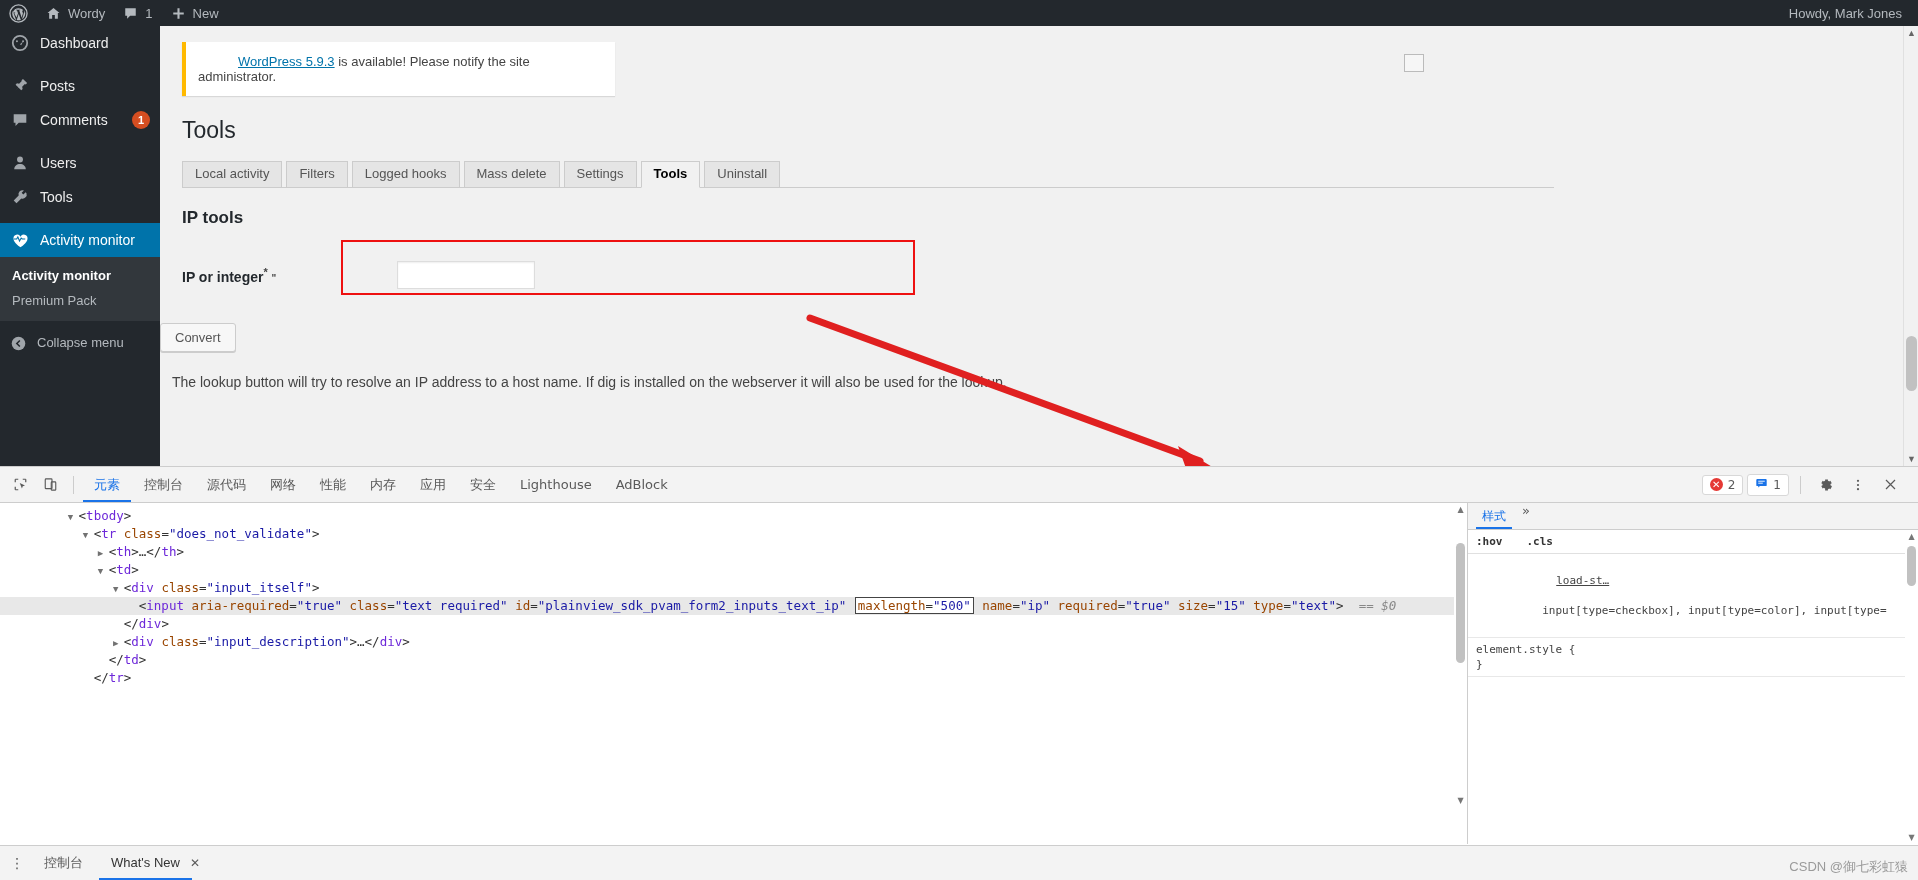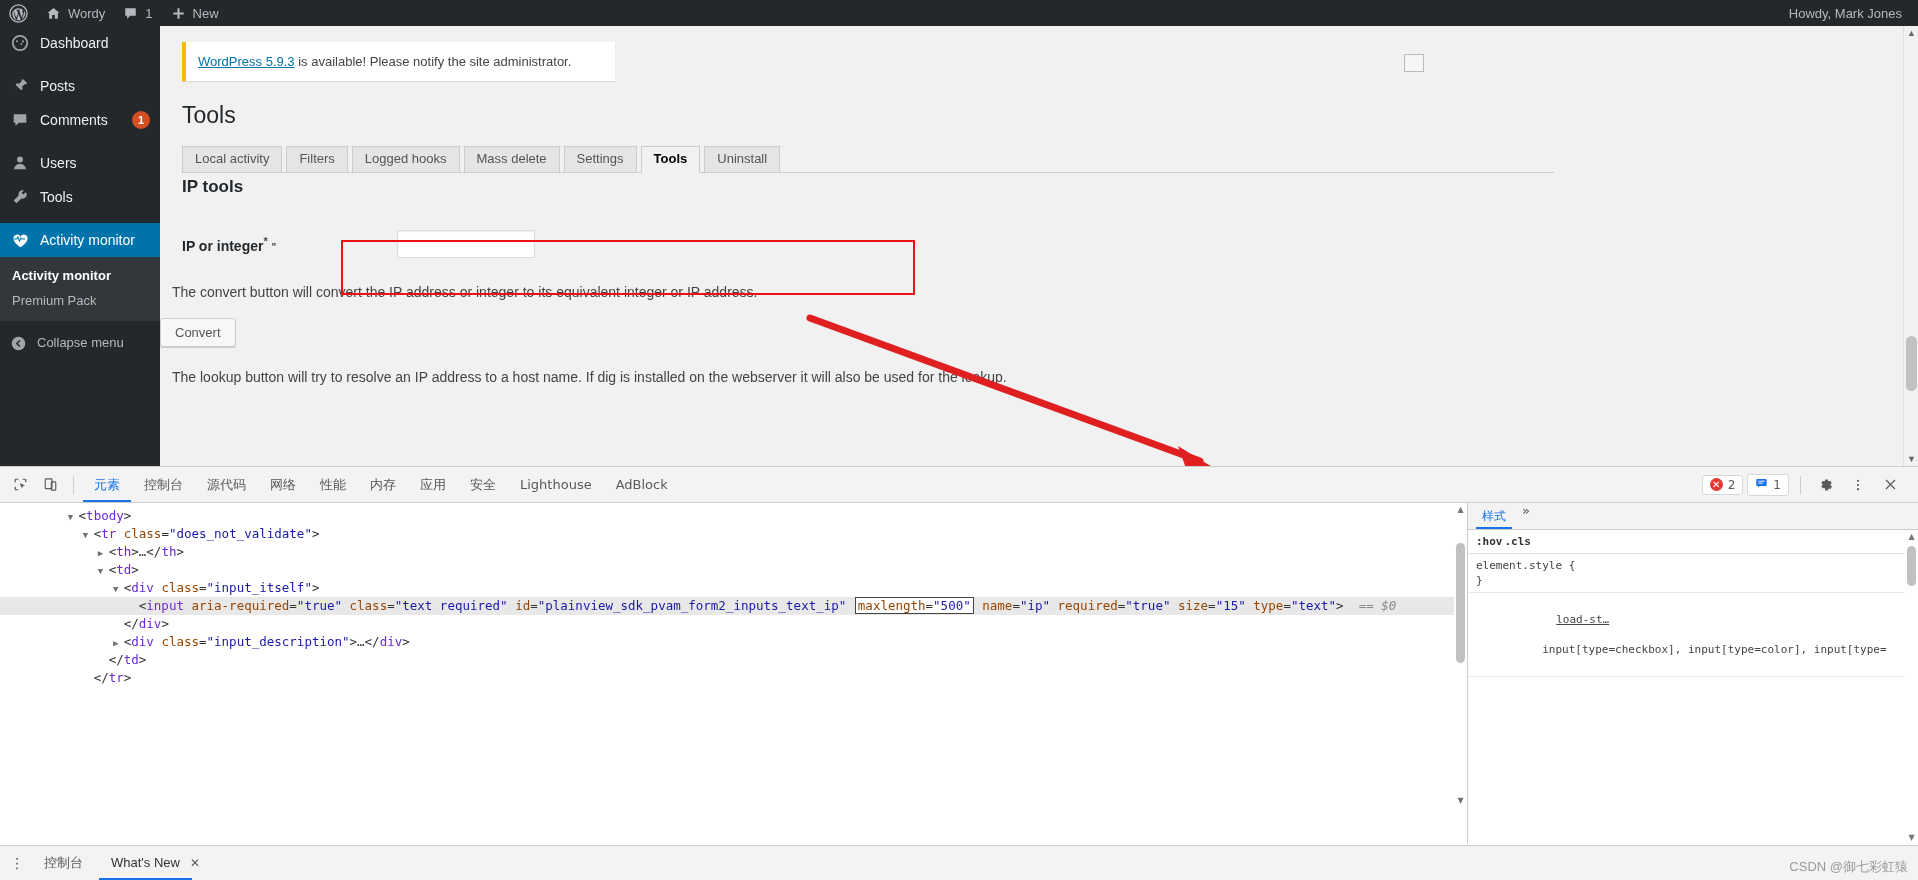--- a/index.html
+++ b/index.html
@@ -63,41 +63,41 @@
     position: absolute; top: 26px; left: 160px;
     width: 1744px; height: 440px; background: #f1f1f1;
     overflow: hidden;
   }
   .notice {
     margin: 16px 0 0 22px; width: 433px;
     background: #fff; border-left: 4px solid #ffb900;
     padding: 12px 12px; font-size: 13px; color: #444;
     box-shadow: 0 1px 1px 0 rgba(0,0,0,.1);
   }
-  .notice a { color: #0073aa; text-decoration: underline; }
+  .notice a { color: #0073aa; text-decoration: underline; margin-left: 40px; }
   .page-title {
     margin: 20px 0 0 22px; font-size: 23px; font-weight: 400;
     color: #23282d; line-height: 1.3;
   }
   .nav-tabs {
     margin: 14px 0 0 22px; width: 1372px;
     border-bottom: 1px solid #ccc; height: 28px;
     display: flex; align-items: flex-end; gap: 0px;
   }
   .nav-tab {
     background: #e5e5e5; border: 1px solid #ccc; border-bottom: none;
     padding: 4px 12px 5px 12px; margin-right: 4px;
     font-size: 13px; color: #555; cursor: pointer; line-height: 16px;
   }
   .nav-tab.active {
     background: #f1f1f1; color: #000; font-weight: 600;
     border-bottom: 1px solid #f1f1f1; margin-bottom: -1px;
   }
   .section-h2 {
-    margin: 4px 0 0 22px; font-size: 17px; font-weight: 600; color: #23282d;
+    margin: 20px 0 0 22px; font-size: 17px; font-weight: 600; color: #23282d;
   }
 
   .redbox {
     position: absolute; left: 181px; top: 214px;
     width: 574px; height: 55px;
     border: 2px solid #ee1111; background: transparent;
     pointer-events: none;
   }
   .form-table {
     margin: 18px 0 0 12px; width: 1380px; border-collapse: collapse;
@@ -213,21 +213,21 @@
     height: 27px; border-bottom: 1px solid #cdcdcd; display: flex; align-items: flex-start;
     padding-left: 8px; gap: 10px; background: #f3f3f3;
   }
   .styles-head .st-tab {
     font-size: 12px; color: #1a73e8; height: 26px; line-height: 26px;
     box-shadow: inset 0 -2px 0 #1a73e8; padding: 0 6px; cursor: pointer;
   }
   .styles-head .chev { color: #5a5a5a; cursor: pointer; font-size: 13px; }
   .styles-sub {
     height: 24px; border-bottom: 1px solid #e0e0e0; display: flex; align-items: center;
-    gap: 2px; padding-left: 8px; font-family: "DejaVu Sans Mono", monospace;
+    gap: 24px; padding-left: 8px; font-family: "DejaVu Sans Mono", monospace;
     font-size: 11px; color: #333; font-weight: bold;
   }
   .styles-sub span { cursor: pointer; }
   .css-block {
     font-family: "DejaVu Sans Mono", monospace; font-size: 11px; color: #444;
     padding: 4px 8px; line-height: 15px; border-bottom: 1px solid #e8e8e8;
     white-space: pre-wrap; word-break: break-all;
   }
   .css-link { color: #444; text-decoration: underline; }
   .styles-vscroll {
@@ -411,21 +411,20 @@
             <span>IP or integer</span><span class="req-star">*</span>
             <span class="req-dots">"</span>
           </th>
           <td>
             <input class="text-input" type="text" value="" style="">
           </td>
         </tr>
       </tbody>
     </table>
 
-    <div class="desc-line">The convert button will convert the IP address or integer to its equivalent integer or IP address.</div>
 
     <div class="btn-row">
       <button class="wp-button">Convert</button>
     </div>
 
     <div class="desc-line" style="margin-top:22px">The lookup button will try to resolve an IP address to a host name. If dig is installed on the webserver it will also be used for the lookup.</div>
 
     <div class="redbox"></div>
 
     <svg class="arrow-svg" width="480" height="190" viewBox="0 0 480 190">
@@ -519,26 +518,26 @@
 
       <div class="styles-pane">
         <div class="styles-head">
           <span class="st-tab">样式</span>
           <span class="chev">»</span>
         </div>
         <div class="styles-sub">
           <span>:hov</span>
           <span>.cls</span>
         </div>
-        <div class="css-block">element.style {
-}</div>
         <div class="css-block">
           <span style="margin-left:14px"><u class="css-link">load-st…</u></span><br>
           <span>input[type=checkbox], input[type=color], input[type=</span>
         </div>
+        <div class="css-block">element.style {
+}</div>
         <div class="styles-vscroll">
           <div class="arr" style="top:0">▲</div>
           <div class="thumb"></div>
           <div class="arr" style="bottom:0">▼</div>
         </div>
       </div>
     </div>
 
     <div class="dt-drawer"></div>
   </div>

